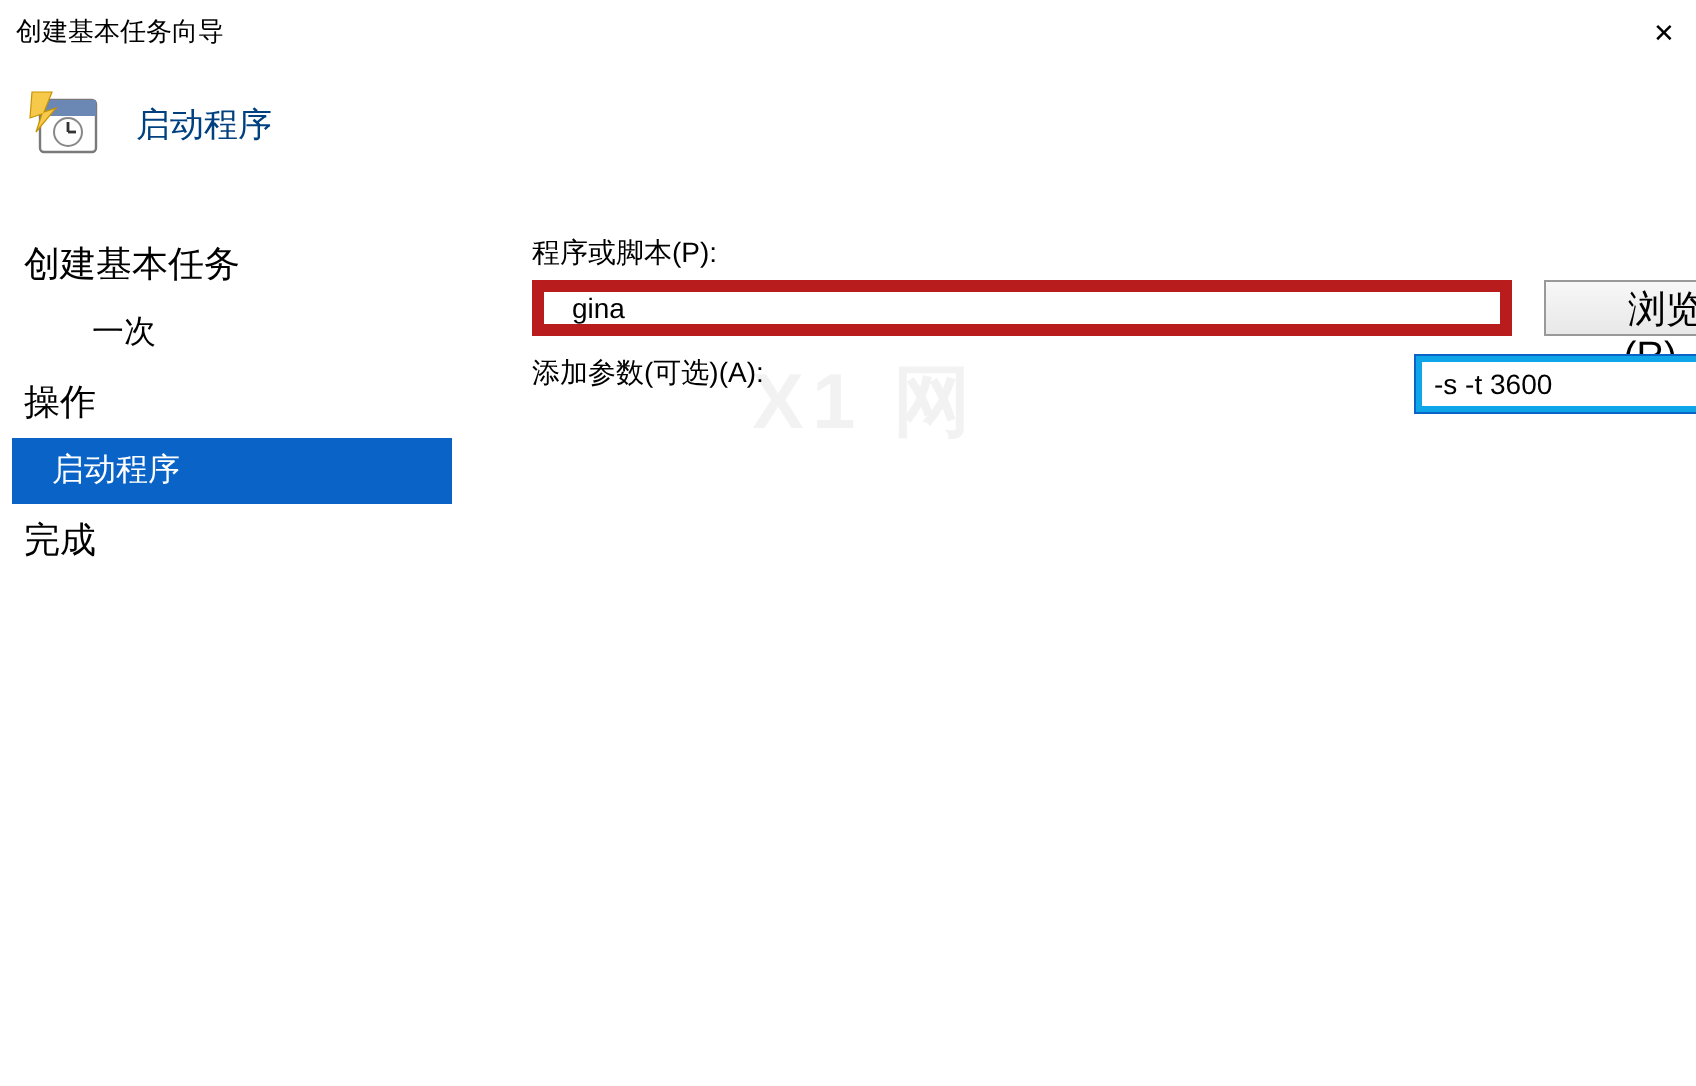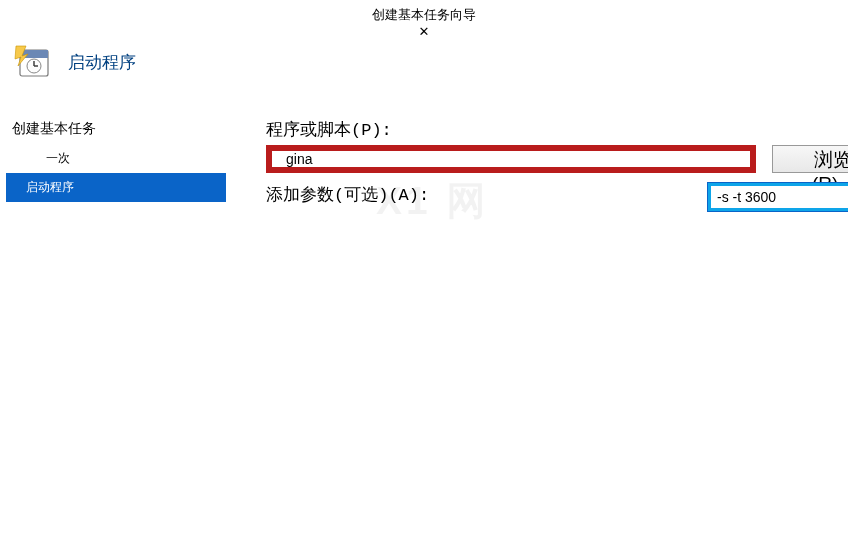--- a/index.html
+++ b/index.html
@@ -13,21 +13,20 @@
     background: #ffffff;
     color: #000;
     overflow: hidden;
   }
   .titlebar {
     display: flex;
     align-items: center;
     justify-content: space-between;
     padding: 6px 8px 0 8px;
     height: 26px;
-    flex-direction: column;
   }
   .titlebar-title { font-size: 13px; }
   .close-btn {
     width: 16px; height: 16px;
     display: flex; align-items: center; justify-content: center;
     cursor: pointer;
     font-size: 13px;
     font-family: Arial, sans-serif;
   }
   .header {
@@ -48,46 +47,45 @@
     display: flex;
     padding: 0 6px;
   }
   .sidebar {
     width: 220px;
     flex-shrink: 0;
     padding-top: 4px;
   }
   .side-group {
     padding: 6px 6px;
-    font-size: 14px;
+    font-size: 18px;
   }
   .side-sub {
     padding: 6px 6px 6px 40px;
-    font-size: 12px;
+    font-size: 16px;
   }
   .side-group.selected, .side-sub.selected {
     background: #0a64c8;
     color: #ffffff;
     padding-left: 20px;
   }
   .main {
     flex: 1;
     padding: 8px 10px 0 40px;
     position: relative;
   }
   .form-row {
     display: flex;
     align-items: center;
     margin-bottom: 10px;
     gap: 10px;
   }
   .label-col {
     width: 140px;
-    font-size: 17px;
-    font-family: Liberation Mono, monospace;
+    font-size: 14px;
   }
   .program-input {
     width: 490px;
     height: 28px;
     border: 6px solid #b91c1c;
     padding: 2px 14px;
     font-size: 14px;
     background: #fff;
   }
   .browse-btn {
@@ -153,21 +151,23 @@
       <polygon points="2,2 12,2 8,12 14,10 4,22 7,13 1,15" fill="#f7c94b" stroke="#c99300" stroke-width="0.6"></polygon>
     </svg>
   </span>
   <span class="header-title">启动程序</span>
 </div>
 
 <div class="content">
   <div class="sidebar">
     <div class="side-group">创建基本任务</div>
     <div class="side-sub">一次</div>
+    <div class="side-group">操作</div>
     <div class="side-sub selected">启动程序</div>
+    <div class="side-group">完成</div>
   </div>
 
   <div class="main">
     <div class="watermark">X1 网</div>
 
     <div class="form-row" style="margin-bottom:4px;">
       <span class="label-col">程序或脚本(P):</span>
     </div>
     <div class="form-row">
       <input class="program-input" value="gina" style="">

